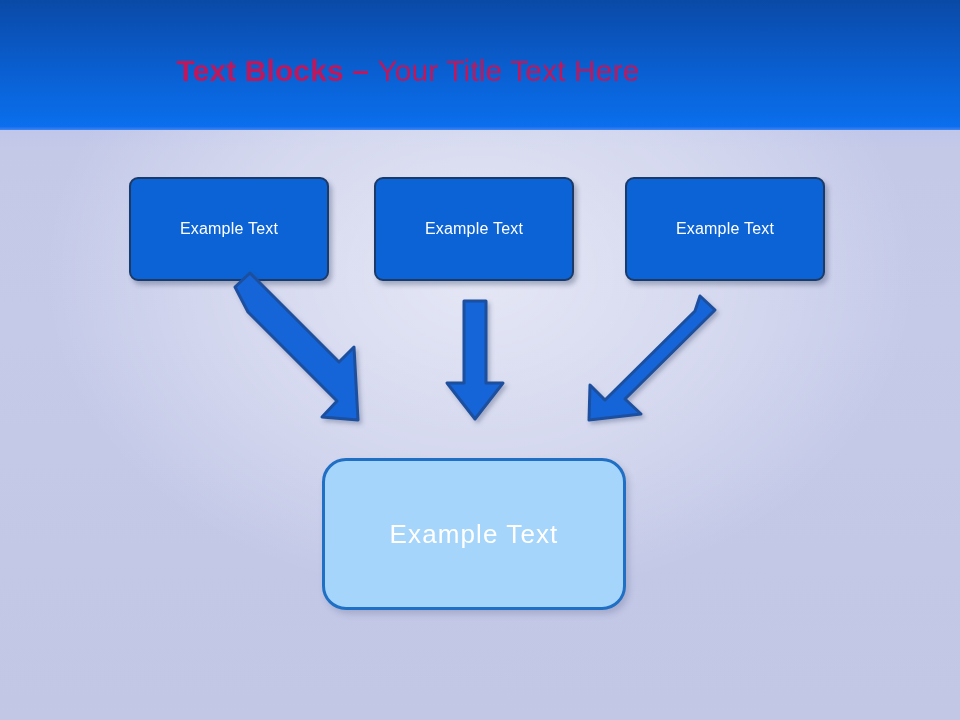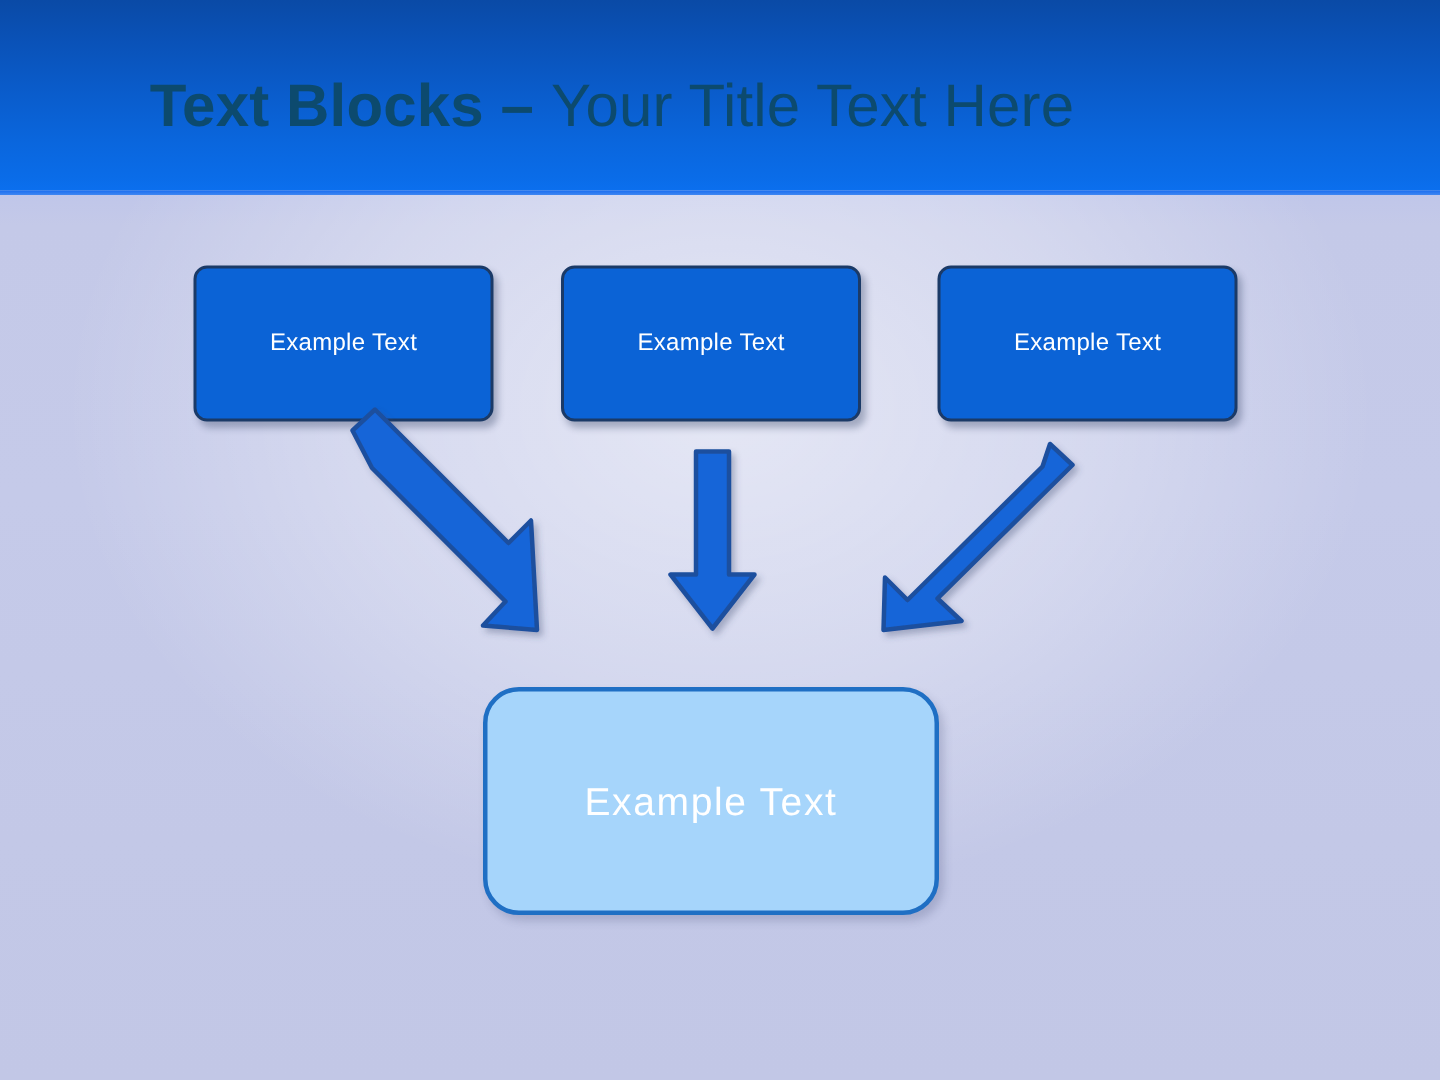--- a/index.html
+++ b/index.html
@@ -54,22 +54,22 @@
     width: 960px; height: 3px;
     background: linear-gradient(to bottom, #1b6eef 0%, #3f86f2 100%);
   }
 
   
   .title {
     position: absolute;
     left: 0; top: 52px;
     width: 816px;
     text-align: center;
-    color: #0c4a6e;
-    font-size: 40px;
+    color: #be185d;
+    font-size: 30px;
     line-height: 38px;
     white-space: nowrap;
     letter-spacing: 0.1px;
   }
   .title .strong { font-weight: bold; }
   .title .light  { font-weight: normal; }
 
   
   .topbox {
     position: absolute;

